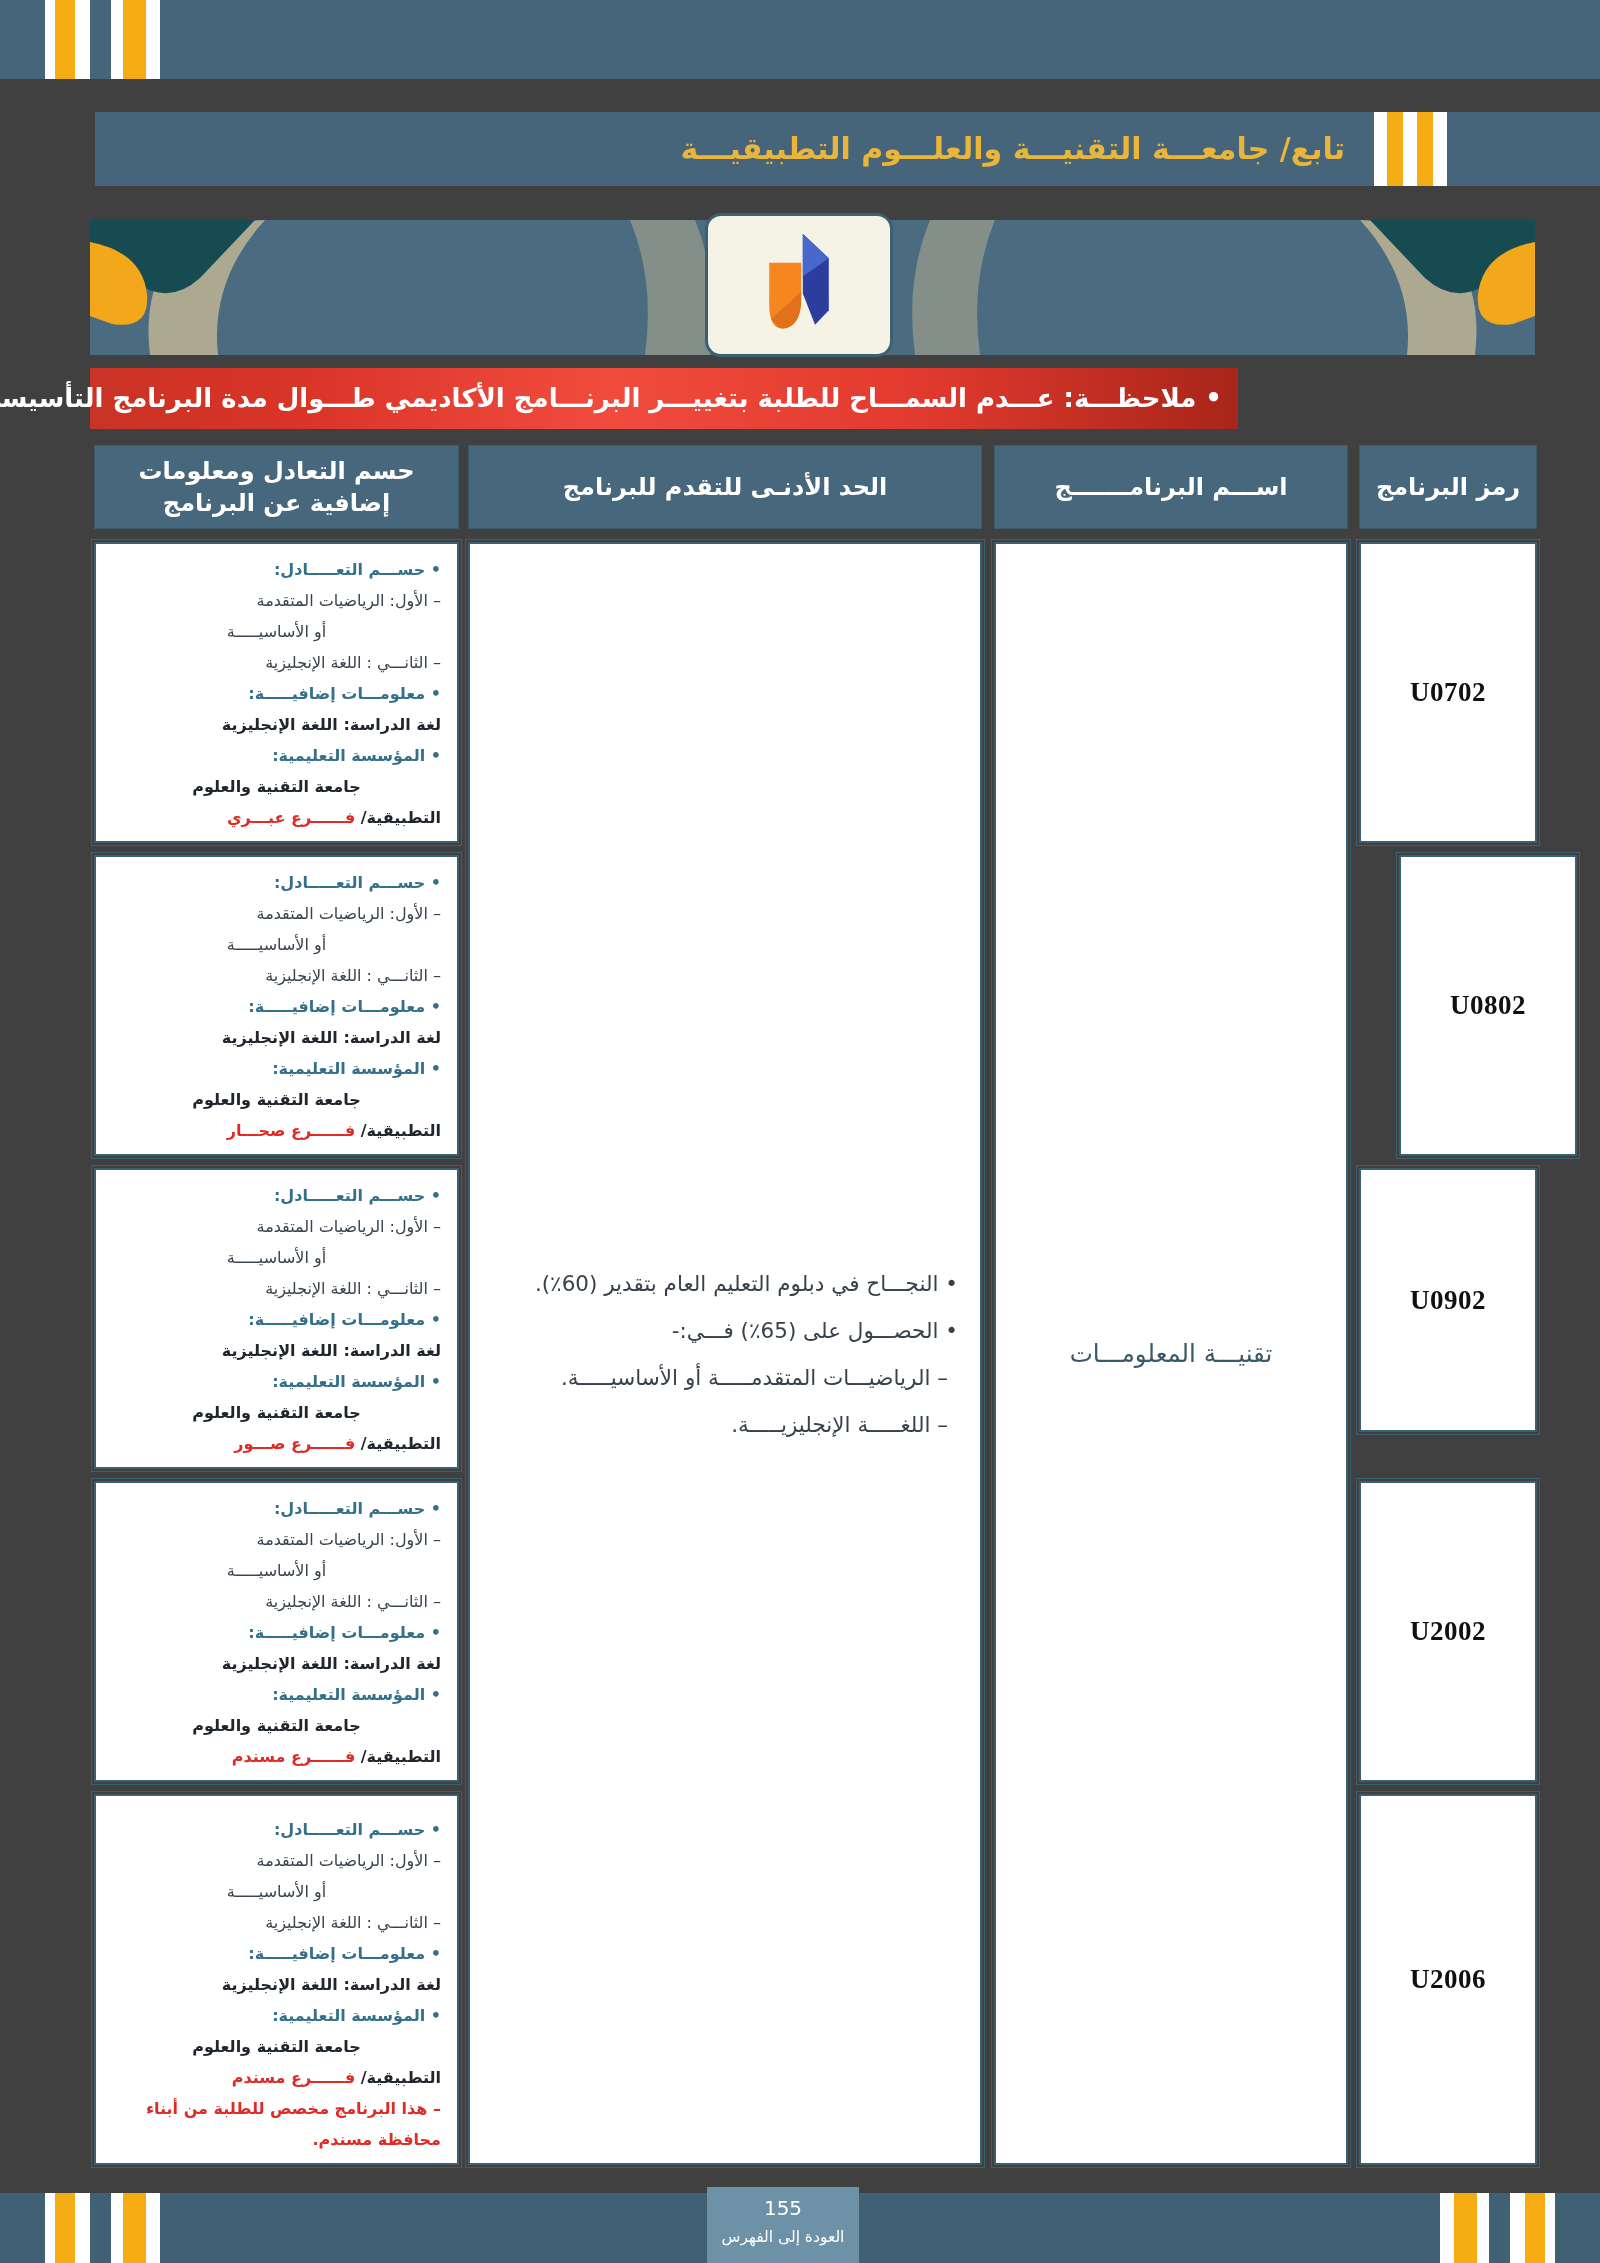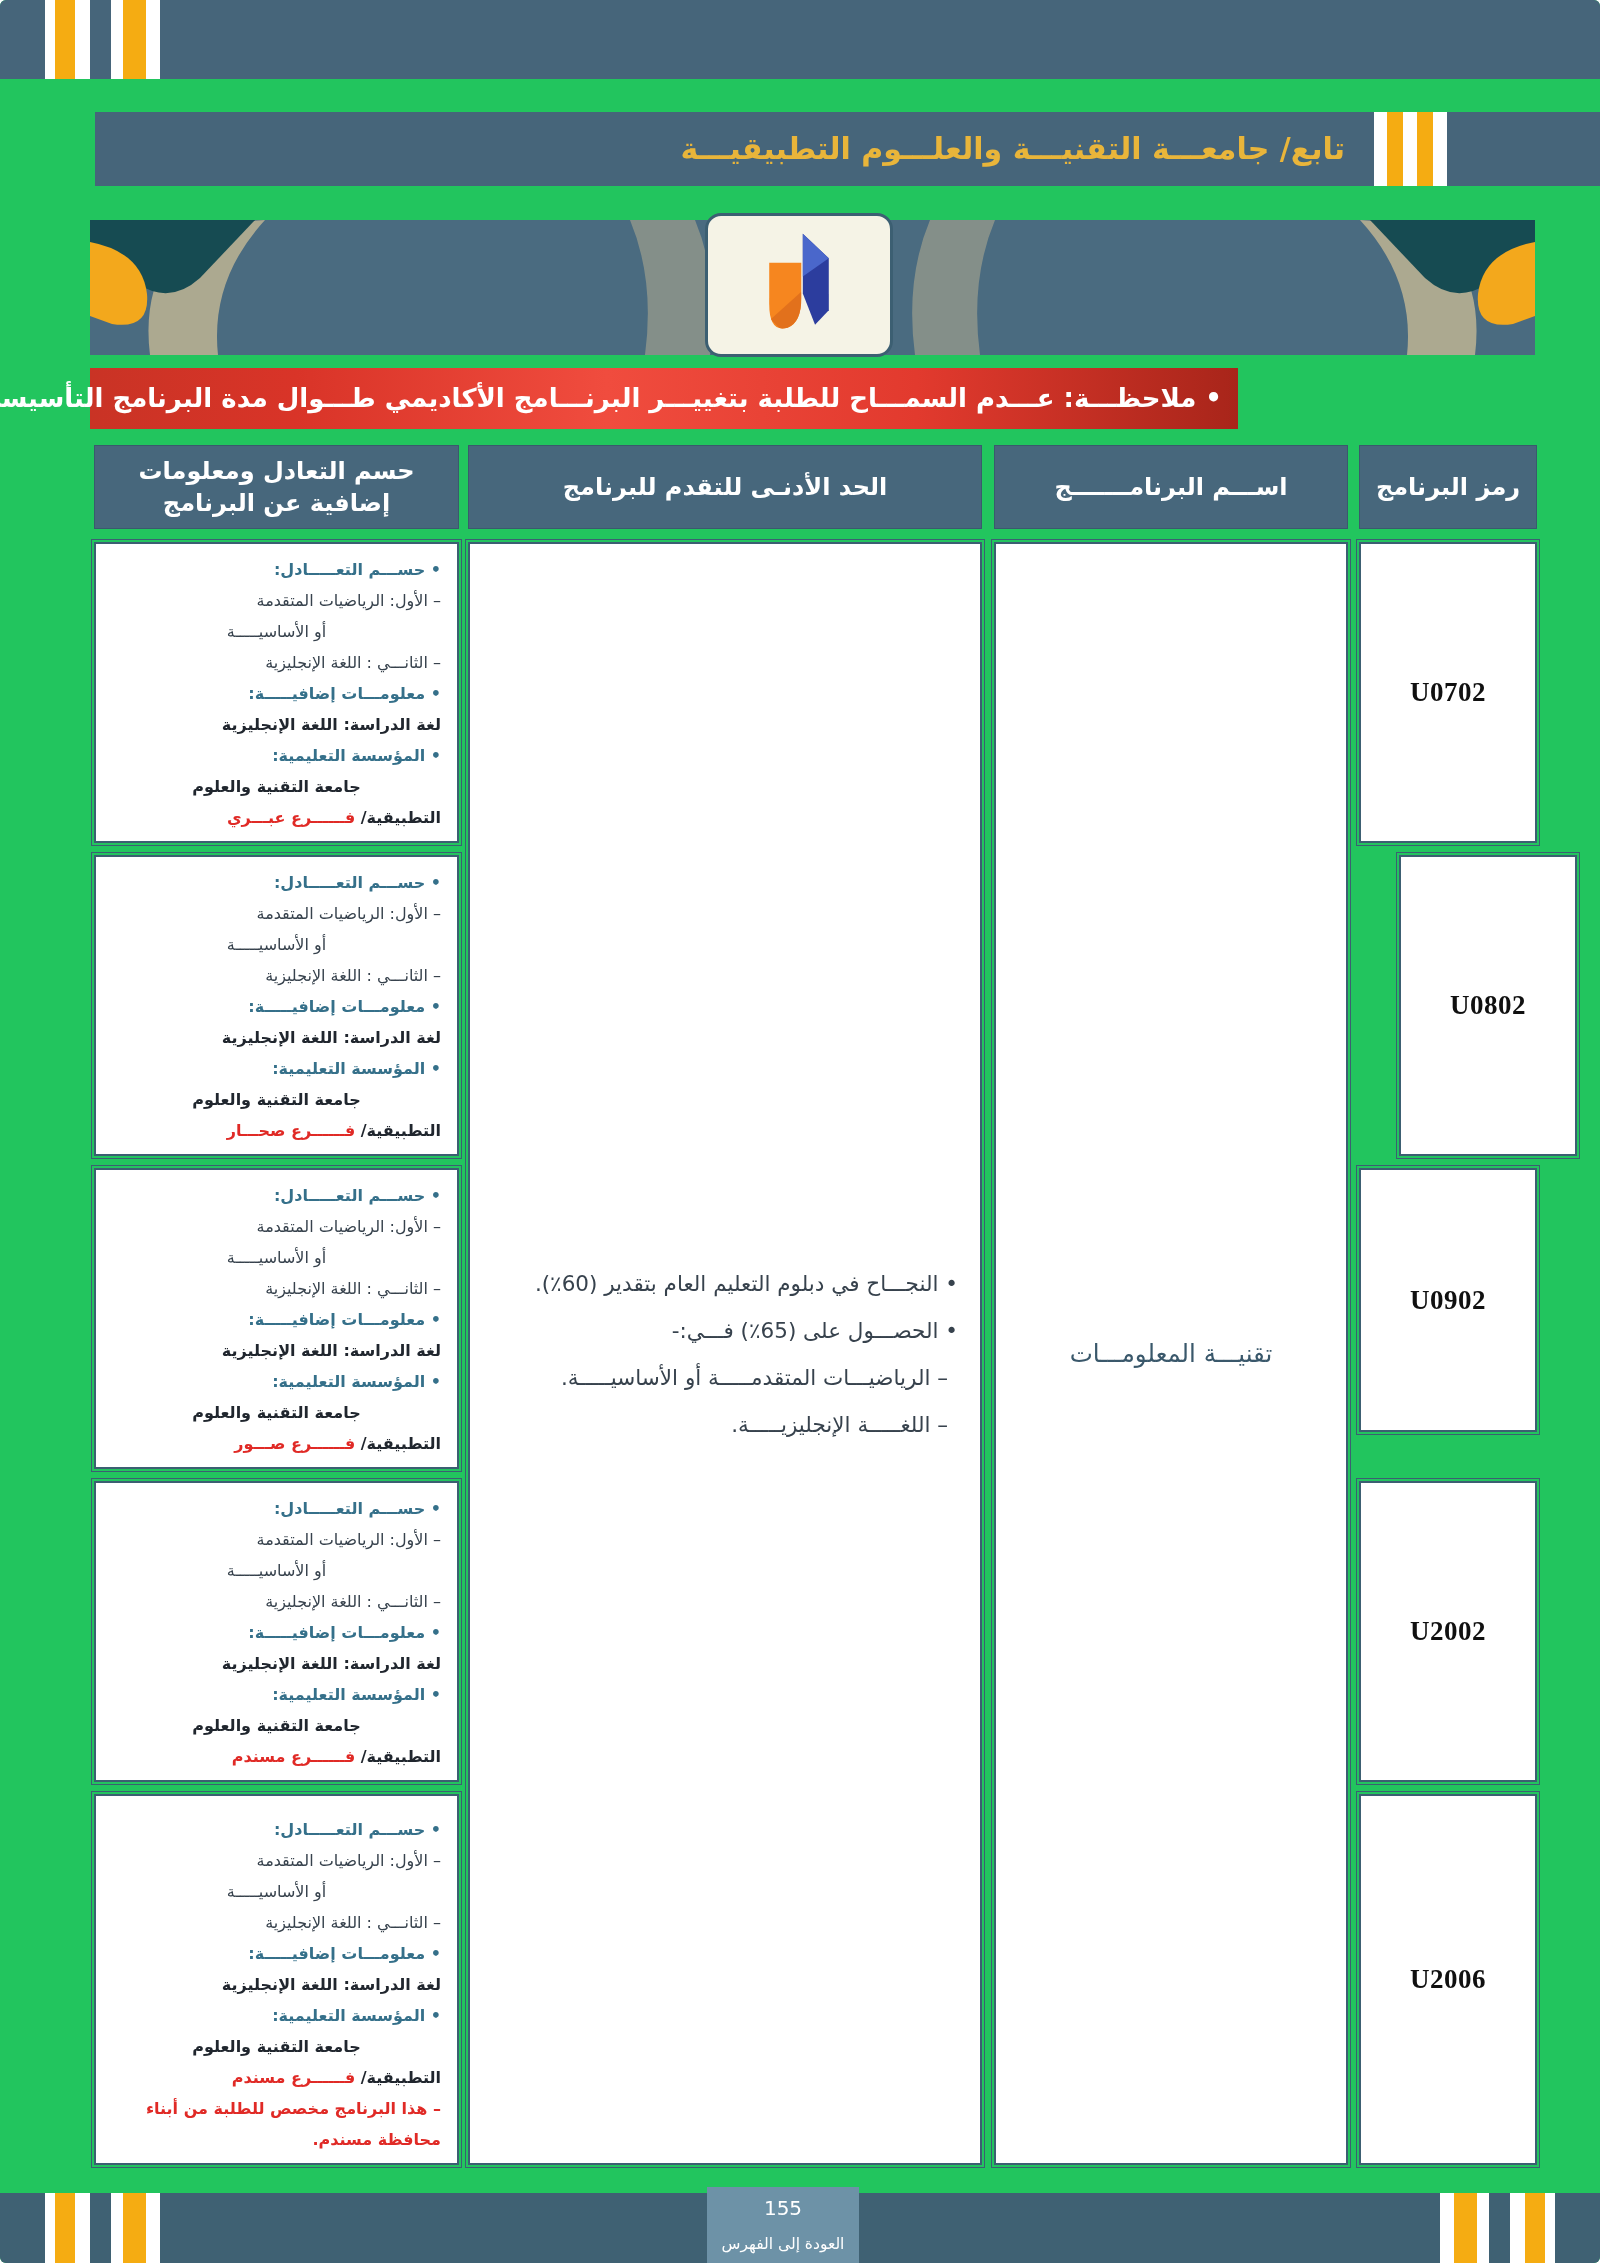--- a/index.html
+++ b/index.html
@@ -12,22 +12,22 @@
     --border:#3c5f72;
     --teal-text:#35708a;
     --dark-text:#37424d;
     --bold-text:#20262e;
     --red-text:#e02a26;
     --name-text:#3a586b;
     --tab-blue:#6d92a7;
   }
   html,body{margin:0;padding:0;background:#fff;}
   .page{
-    position:relative;width:1600px;height:2263px;overflow:hidden;background:#22c55e;
-    font-family:"DejaVu Sans","Liberation Sans",sans-serif;direction:rtl;border-radius:6px;
+    position:relative;width:1600px;height:2263px;overflow:hidden;background:#404040;
+    font-family:"DejaVu Sans","Liberation Sans",sans-serif;direction:rtl;
   }
   .abs{position:absolute;}
   
   .top-bar{left:0;top:0;width:1600px;height:79px;background:var(--slate);}
   .stripe{position:absolute;top:0;bottom:0;}
   .stripe.w{background:#fff;}
   .stripe.y{background:var(--yellow);}
   
   .title-bar{left:95px;top:112px;right:0;height:74px;background:var(--slate);}
   .title-text{
@@ -90,21 +90,21 @@
   .dark{color:var(--dark-text);}
   .bold{color:var(--bold-text);font-weight:bold;}
   .red{color:var(--red-text);font-weight:bold;}
   
   .footer-bar{left:0;top:2193px;width:1600px;height:70px;background:var(--footer-slate);}
   .footer-tab{
     left:707px;top:2187px;width:152px;height:76px;background:var(--tab-blue);
     text-align:center;color:#fff;z-index:2;
   }
   .footer-tab .pagenum{margin-top:9px;font-size:20px;}
-  .footer-tab .backlink{margin-top:15px;font-size:15.5px;cursor:pointer;}
+  .footer-tab .backlink{margin-top:8px;font-size:15.5px;cursor:pointer;}
 </style>
 </head>
 <body>
 
 <div class="page">
 
   <div class="abs top-bar">
     <i class="stripe w" style="left:45px;width:10px"></i>
     <i class="stripe y" style="left:55px;width:20px"></i>
     <i class="stripe w" style="left:75px;width:15px"></i>

